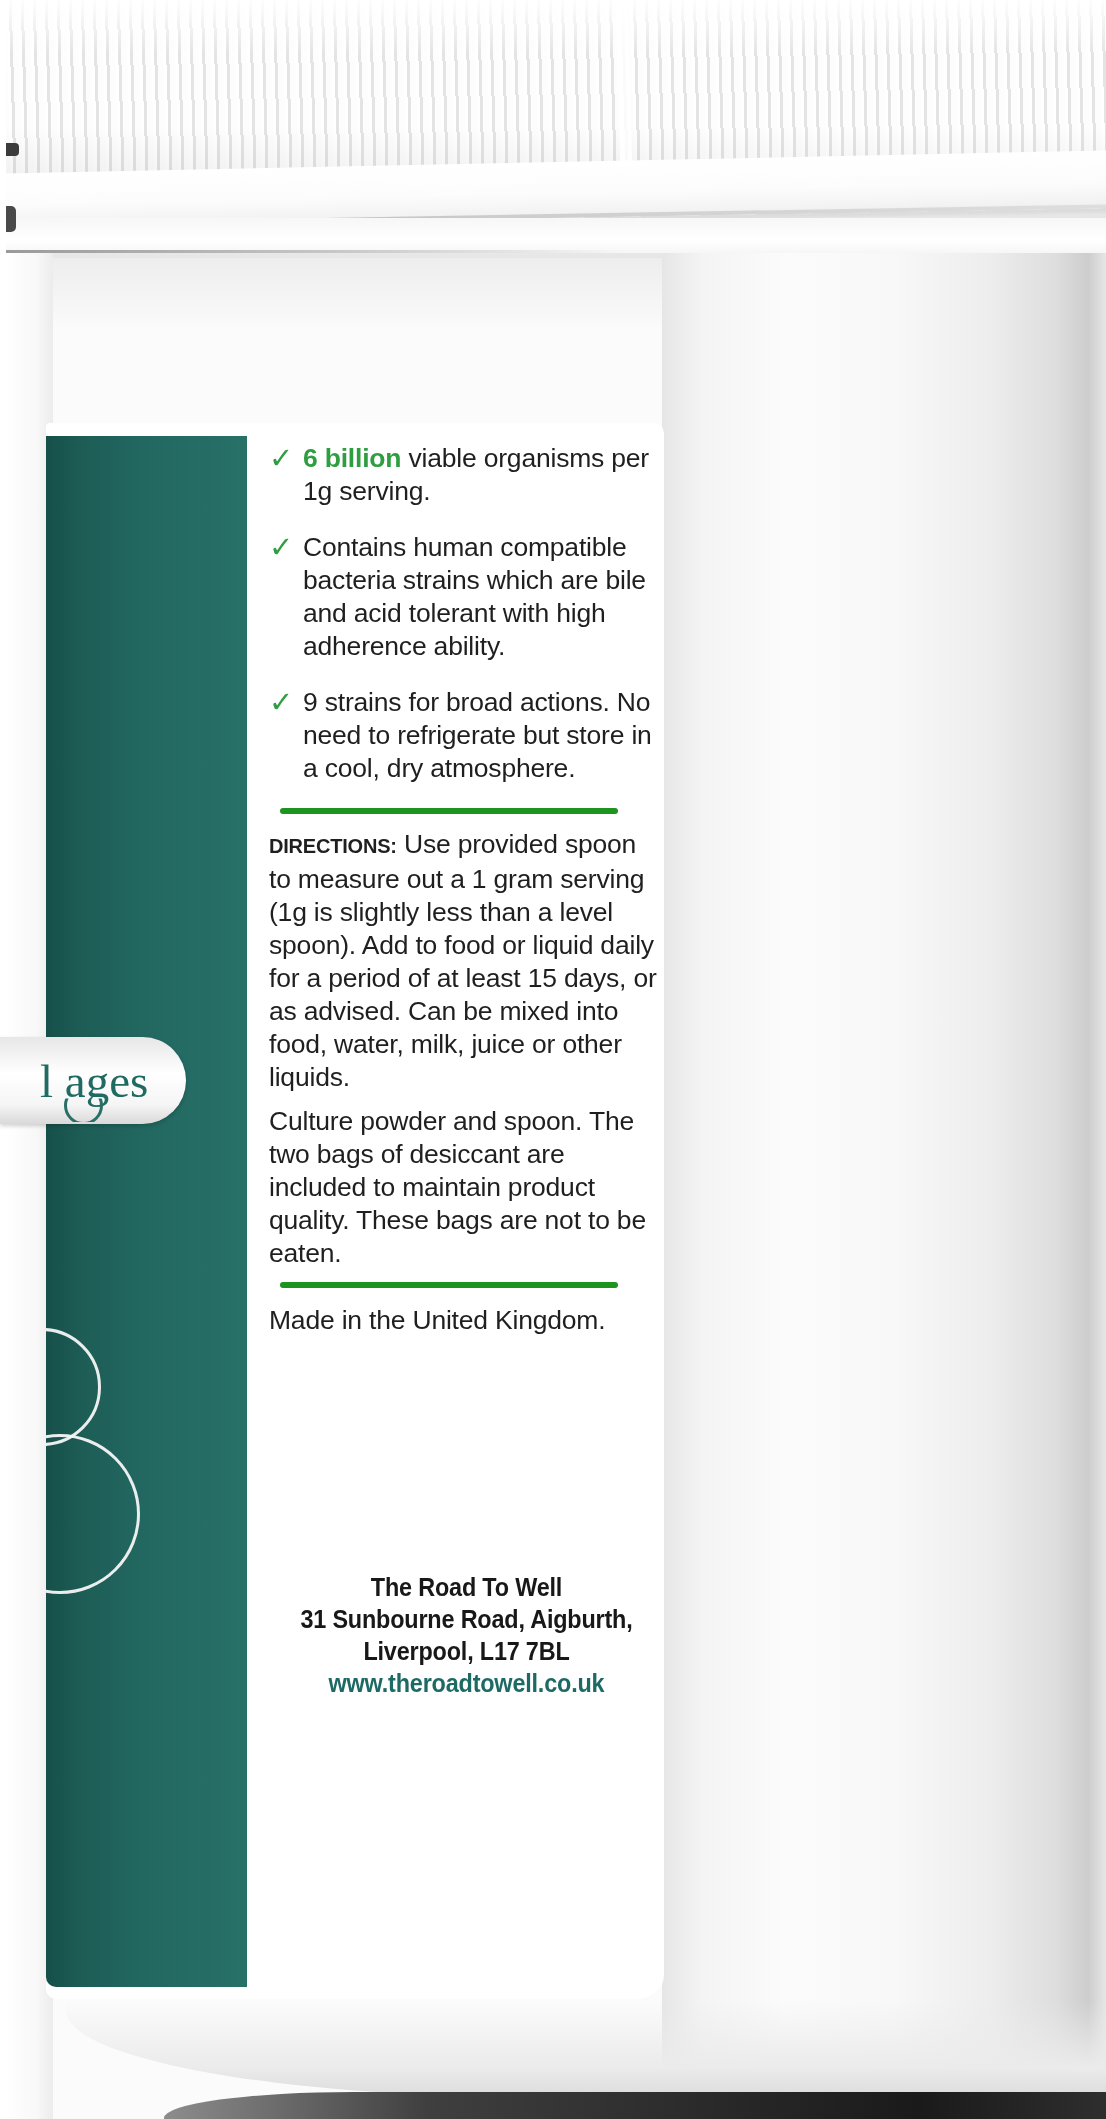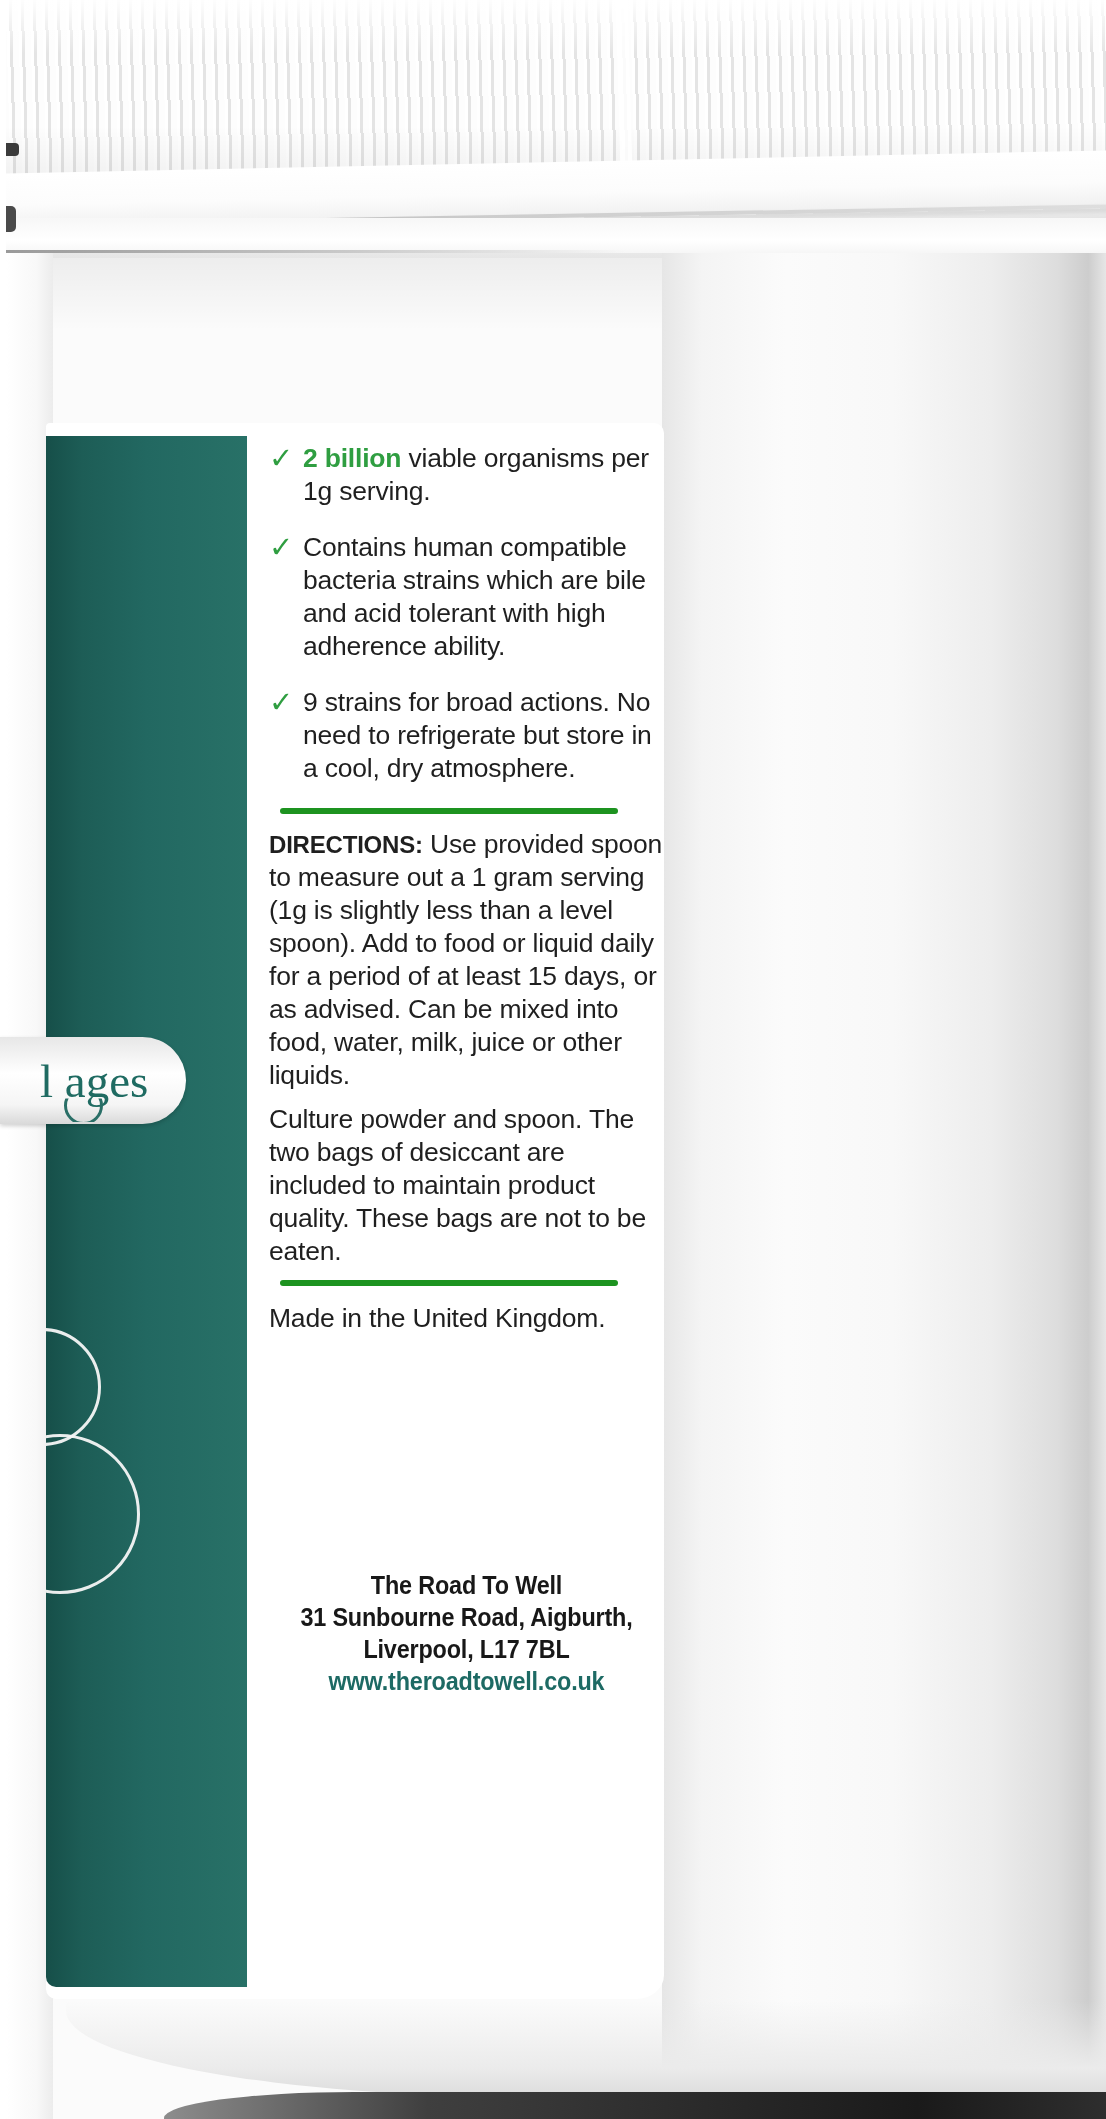--- a/index.html
+++ b/index.html
@@ -60,21 +60,21 @@
         border:3px solid #2a6f67;border-radius:50%;clip-path:inset(32% 0 8% 0);}
   
   .content{position:absolute;left:201px;top:0;width:417px;padding:19px 0 0 22px;box-sizing:border-box;
            color:#1f1f1f;font-size:26.5px;line-height:33px;letter-spacing:-0.2px;}
   .benefit{display:flex;margin:0 0 23px 0;}
   .check{flex:0 0 26px;color:#2f9e41;font-size:29px;line-height:33px;margin-right:8px;}
   .benefit-text{width:361px;}
   .green-bold{color:#2f9e41;font-weight:bold;}
   .rule{height:6px;width:338px;margin:12px 0 14px 11px;background:#1d9320;border-radius:3px;}
   .para{width:395px;margin:0 0 11px 0;}
-  .h-inline{font-weight:bold;font-size:24px;}
+  .h-inline{font-weight:bold;font-size:20px;}
   .h-block{font-weight:bold;font-size:30px;margin:8px 0 6px 0;}
   .origin-line{margin:16px 4px 0 0;width:395px;}
   .footer{margin-top:234px;width:395px;text-align:center;font-weight:bold;font-size:26px;
           line-height:32px;transform:scaleX(.9);transform-origin:50% 0;color:#181818;}
   .footer .website{color:#1d6a64;}
 </style>
 </head>
 <body>
 
 <div class="scene">
@@ -99,21 +99,21 @@
 
   <div class="label">
     <div class="teal-band">
       <div class="deco-circle c1"></div>
       <div class="deco-circle c2"></div>
     </div>
 
     <div class="content">
       <div class="benefit">
         <span class="check">✓</span>
-        <span class="benefit-text"><span class="green-bold">2 billion</span><span> viable organisms per 1g serving.</span></span>
+        <span class="benefit-text"><span class="green-bold">6 billion</span><span> viable organisms per 1g serving.</span></span>
       </div>
       <div class="benefit">
         <span class="check">✓</span>
         <span class="benefit-text"><span class="green-bold"></span><span>Contains human compatible bacteria strains which are bile and acid tolerant with high adherence ability.</span></span>
       </div>
       <div class="benefit">
         <span class="check">✓</span>
         <span class="benefit-text"><span class="green-bold"></span><span>9 strains for broad actions. No need to refrigerate but store in a cool, dry atmosphere.</span></span>
       </div>
 

